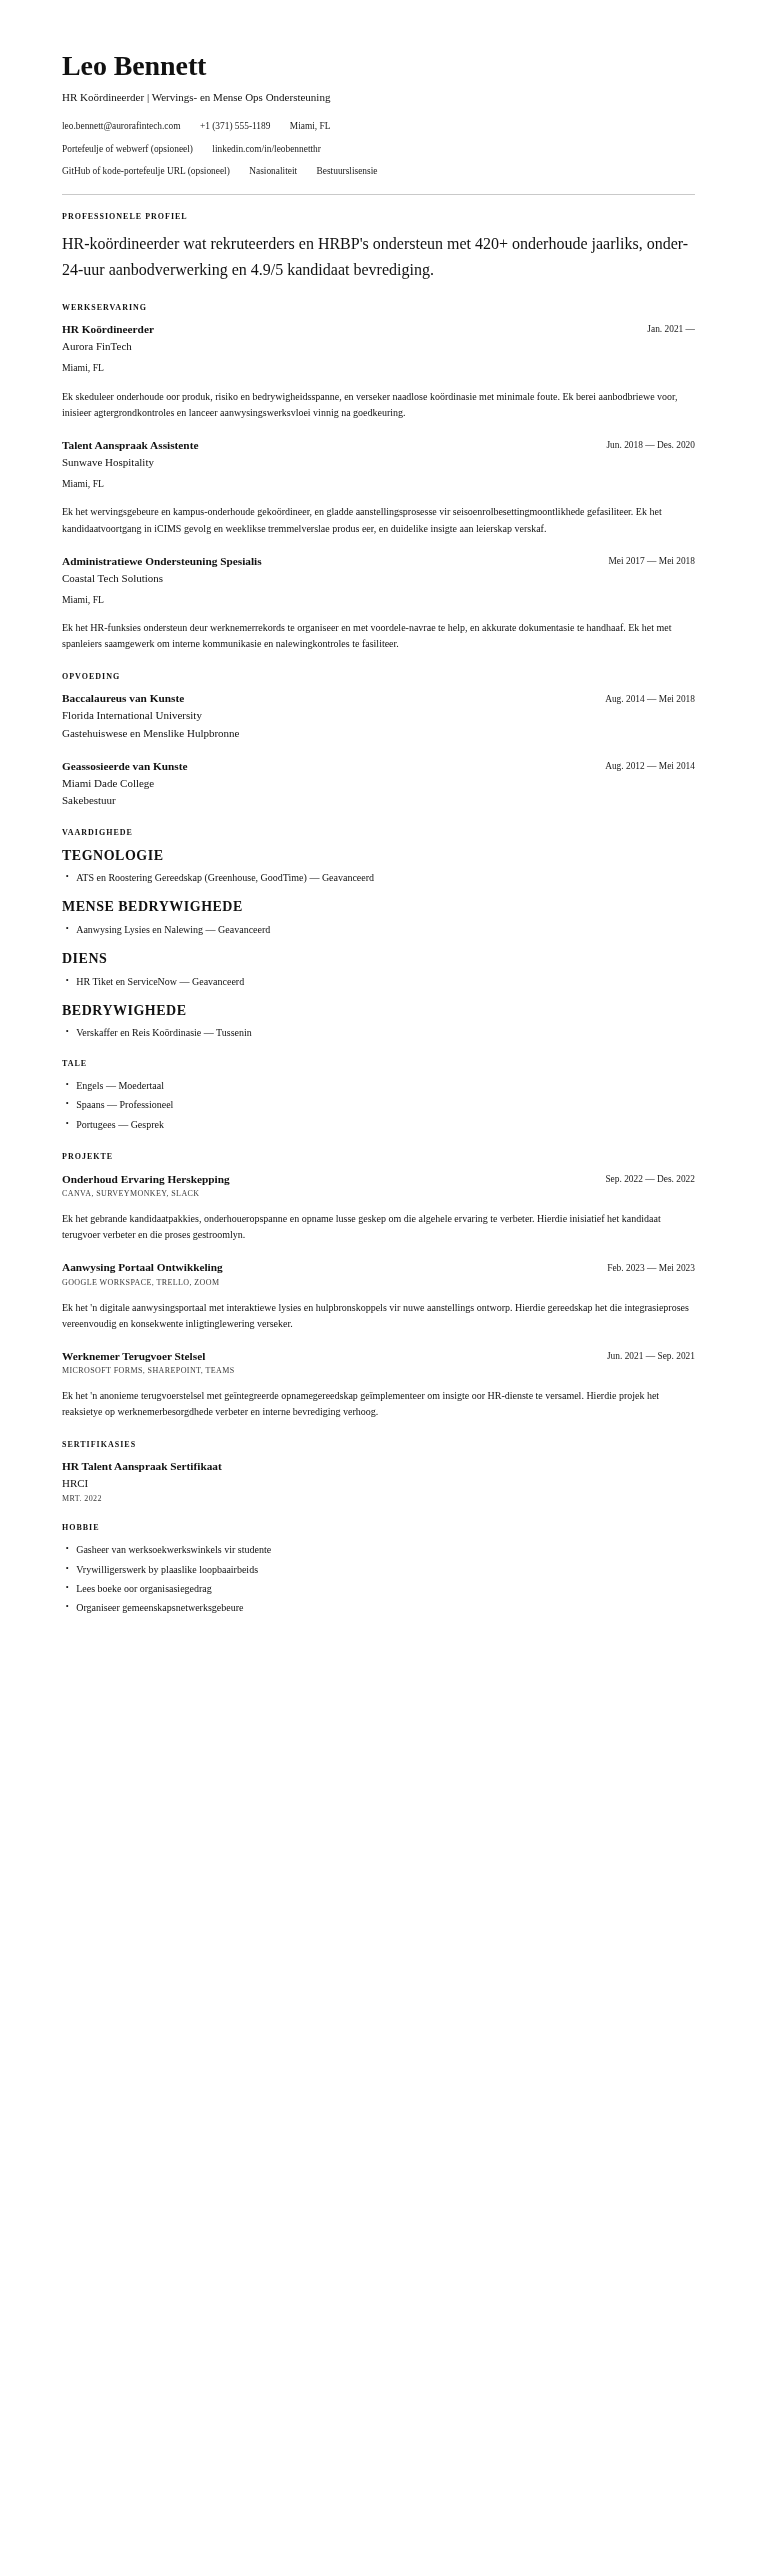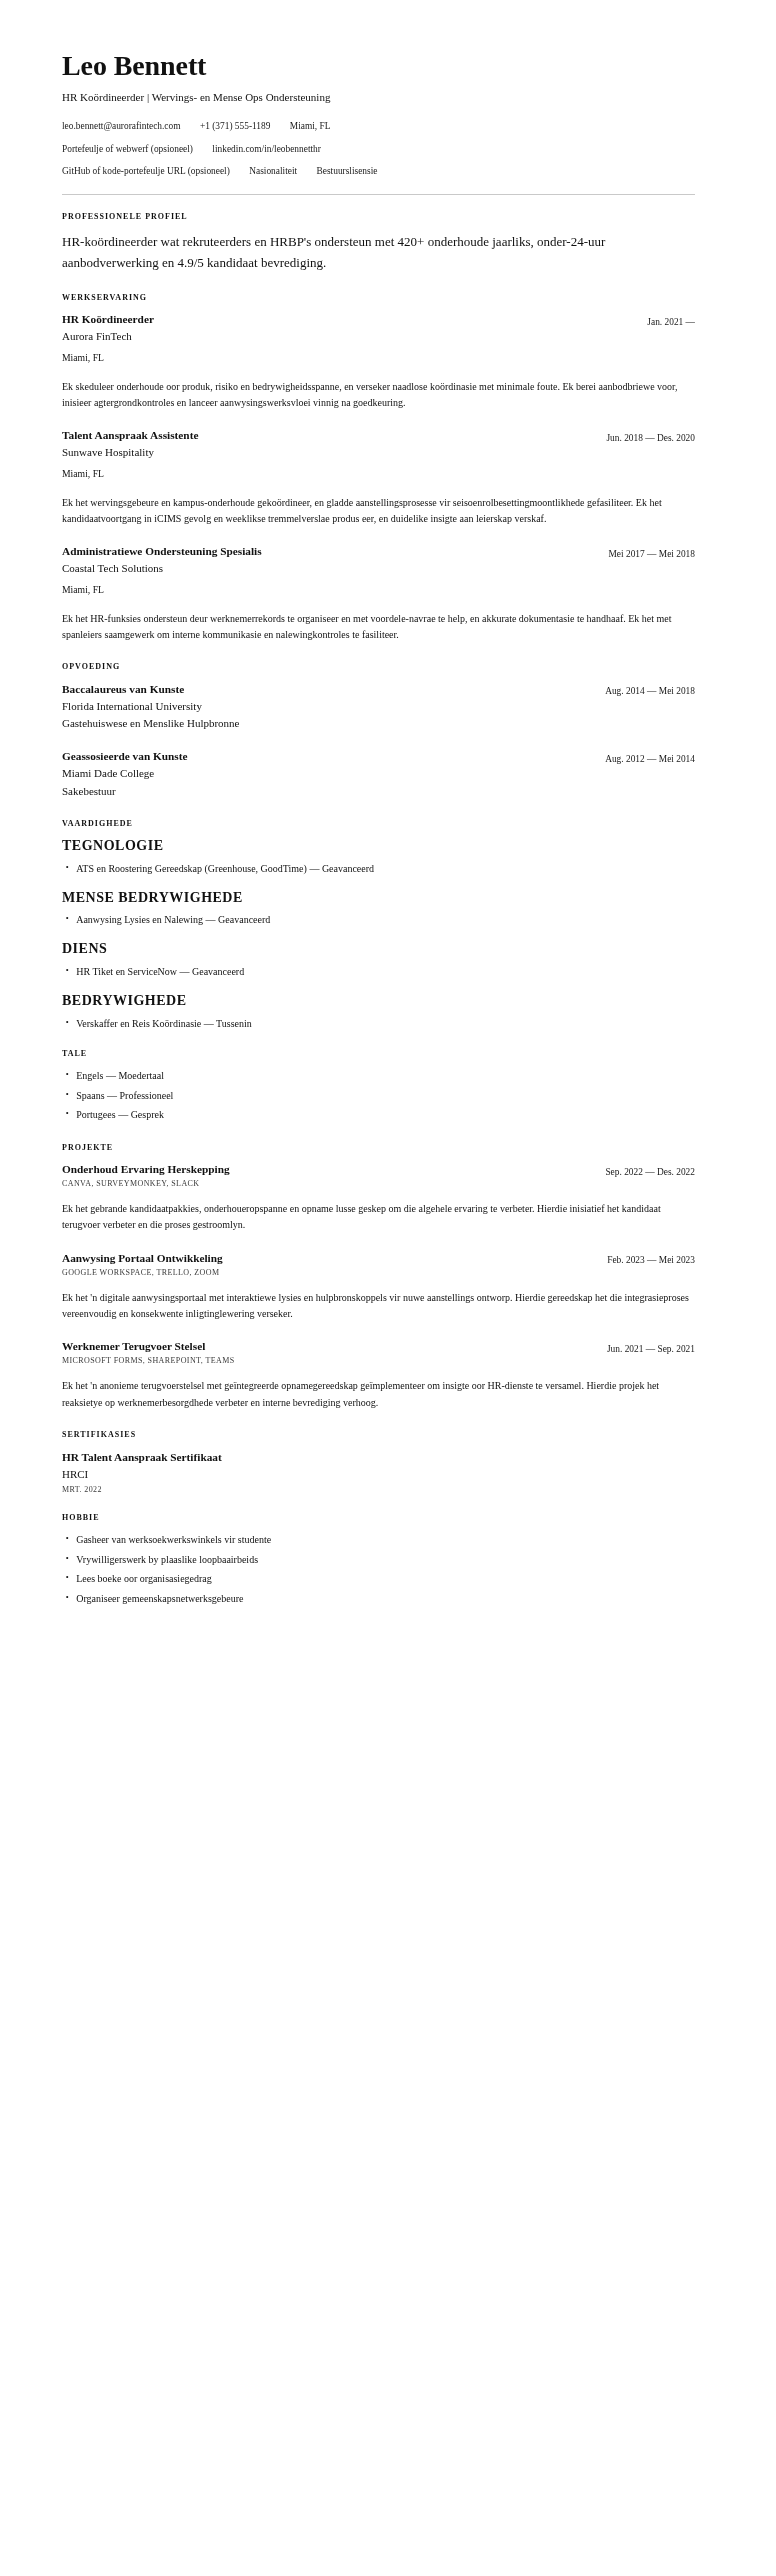--- a/index.html
+++ b/index.html
@@ -58,32 +58,32 @@
   .section { margin-bottom: 19.4px; }
   .section-title {
     font-size: 8px;
     font-weight: 700;
     letter-spacing: 1px;
     text-transform: uppercase;
     margin: 0 0 10.4px 0;
     color: #111111;
   }
   .summary {
-    font-size: 13px;
+    font-size: 16px;
     line-height: 1.62;
     margin: 0;
   }
 
   
   .entry { margin-bottom: 17px; }
   .entry:last-child { margin-bottom: 0; }
   .entry-head {
     display: flex;
     justify-content: space-between;
-    align-items: flex-end;
+    align-items: center;
     gap: 23px;
   }
   .entry-title {
     font-size: 11.3px;
     font-weight: 700;
     line-height: 1.3;
     margin: 0;
   }
   .entry-date {
     font-size: 9.4px;

